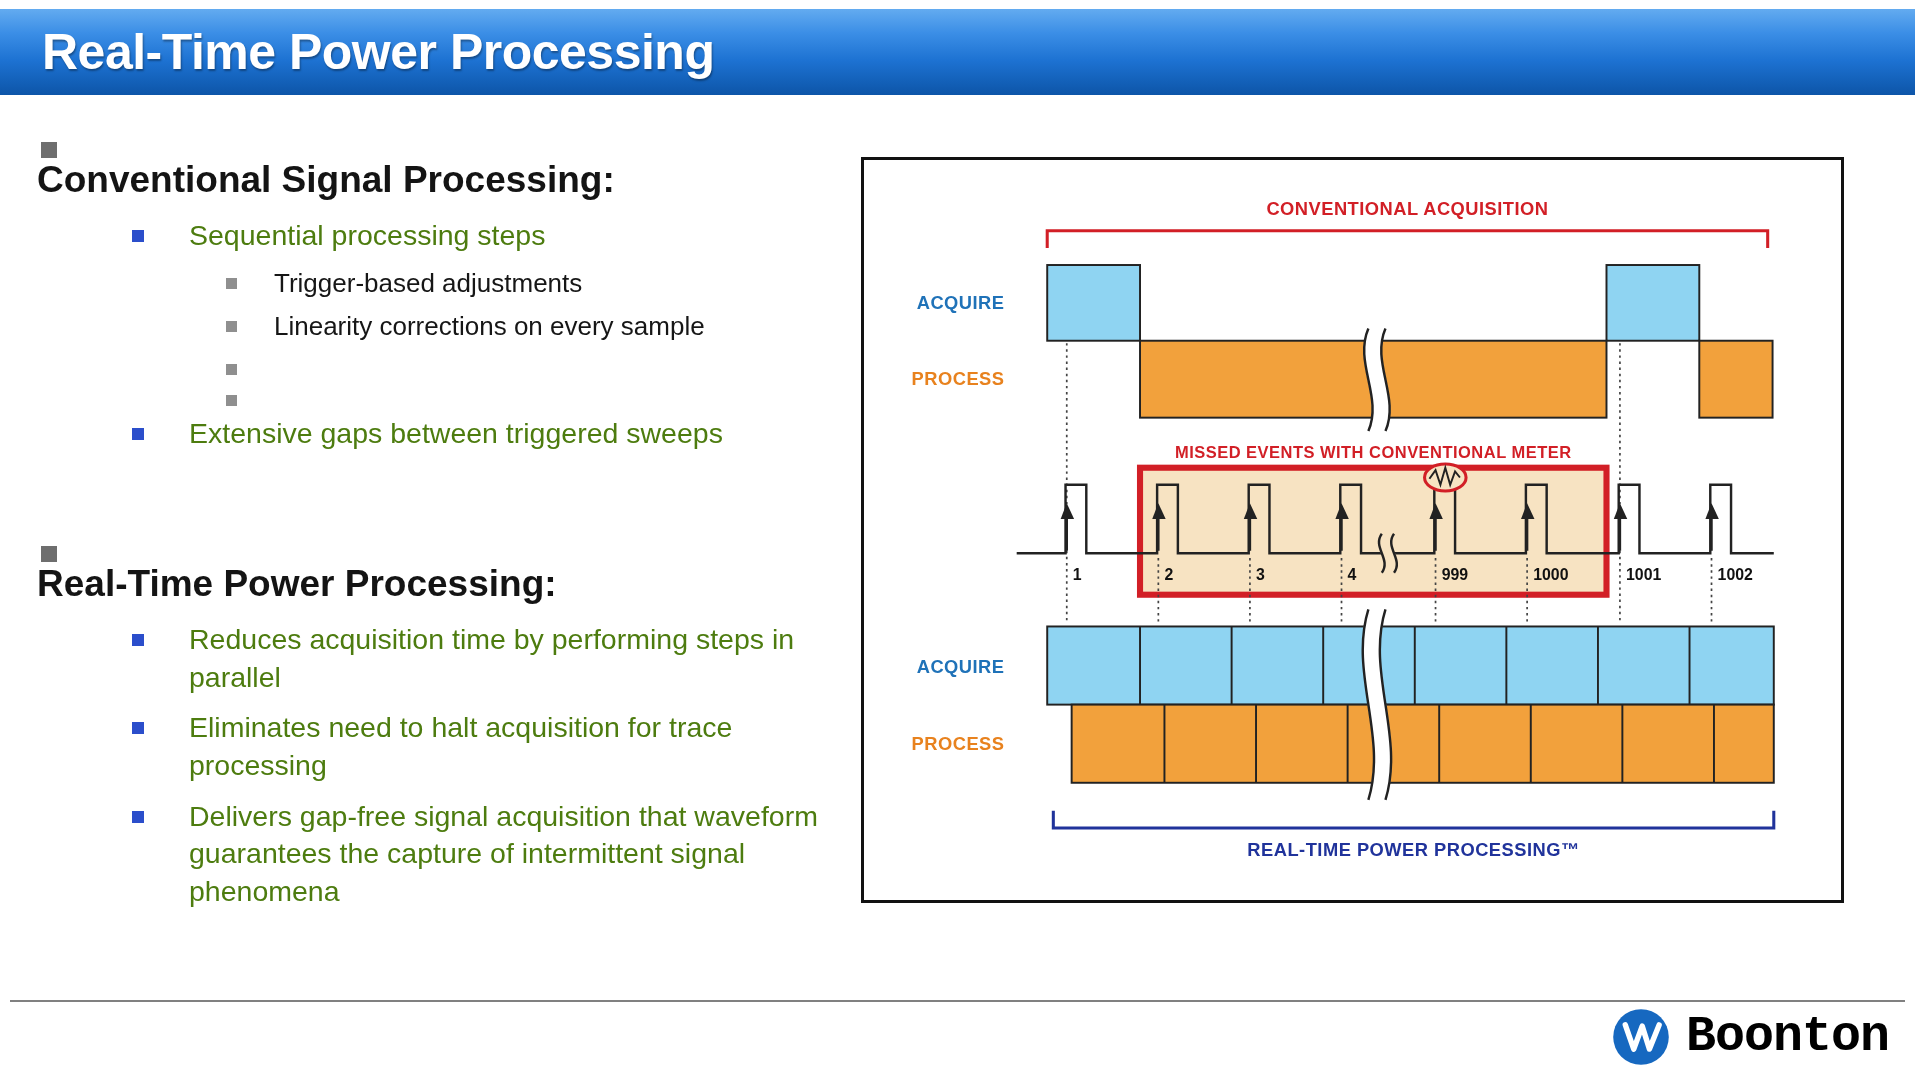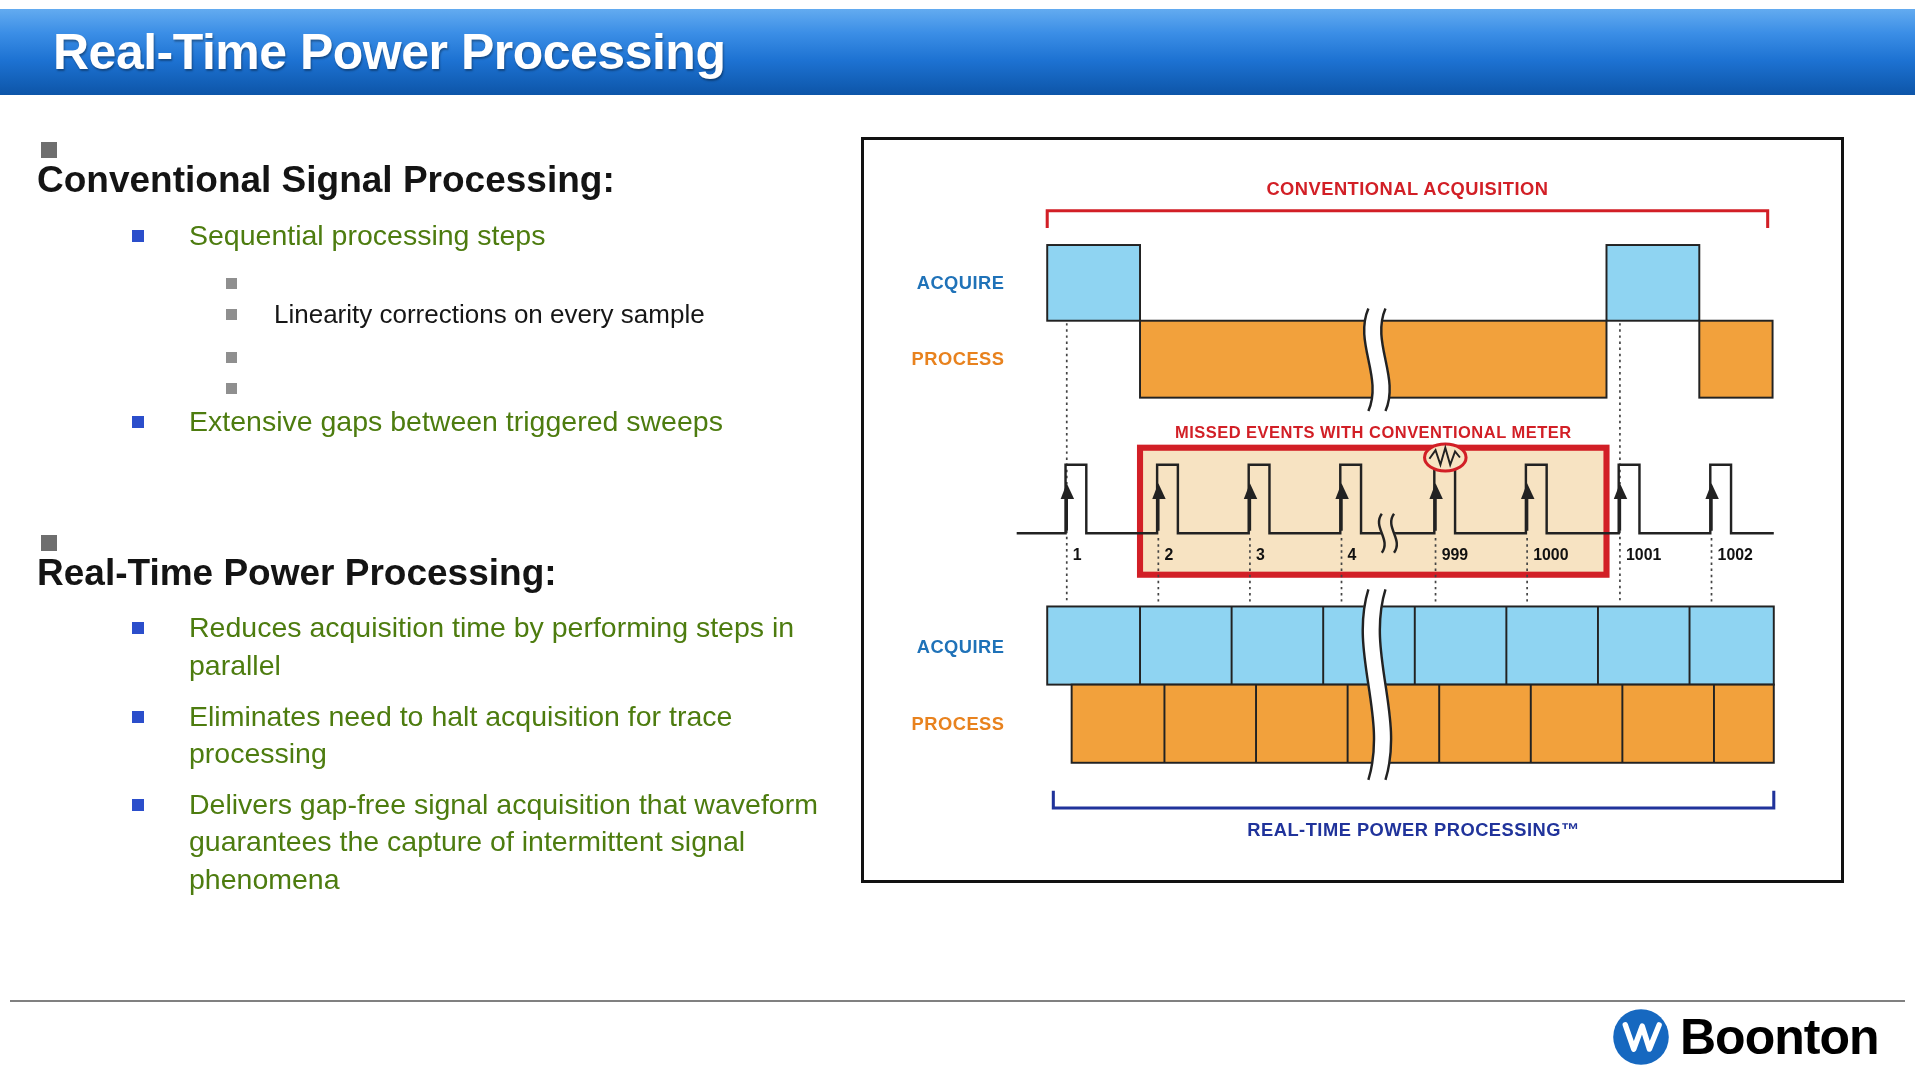--- a/index.html
+++ b/index.html
@@ -3,40 +3,40 @@
 <meta charset="utf-8">
 <style>
   html,body{margin:0;padding:0;background:#ffffff;}
   body{width:1915px;height:1077px;position:relative;overflow:hidden;
        font-family:"Liberation Sans",sans-serif;color:#161616;}
 
   
   .titlebar{position:absolute;left:0;top:9px;width:100%;height:86px;
     background:linear-gradient(180deg,#63abf0 0%,#3b8ee6 28%,#1d72d2 60%,#0d55a8 100%);
     display:flex;align-items:center;}
-  .titlebar h1{margin:16px;padding-left:37px;font-size:50px;font-weight:bold;color:#ffffff;
+  .titlebar h1{margin:5px;padding-left:37px;font-size:50px;font-weight:bold;color:#ffffff;
     text-shadow:1px 2px 2px rgba(0,0,0,.35);letter-spacing:-0.5px;text-align:right;}
 
   
   .bullets{position:absolute;left:37px;top:128px;width:800px;}
   .row{display:flex;align-items:flex-start;}
   .sq{flex:none;display:inline-block;}
   .l0{margin-bottom:15px;flex-direction:column;}
   .l0 .sq{width:16px;height:16px;background:#6e6e6e;margin:14px 49px 0 4px;}
   .l0 h2{margin:0;font-size:37px;font-weight:bold;color:#141414;line-height:1.18;}
   .l1{padding-left:95px;margin-bottom:13px;}
   .l1 .sq{width:12px;height:12px;background:#2b4ecb;margin:13px 45px 0 0;}
   .l1 p{margin:0;font-size:28.5px;line-height:1.32;max-width:630px;color:#4d7c0f;}
   .l2{padding-left:189px;margin-bottom:9px;}
   .l2 .sq{width:11px;height:11px;background:#8f8f8f;margin:11px 37px 0 0;}
   .l2 p{margin:0;font-size:26px;line-height:1.3;color:#161616;}
   .sec + .sec{margin-top:80px;}
 
   
-  .diagram{position:absolute;left:861px;top:137px;margin:0;background:#ffffff;
+  .diagram{position:absolute;left:861px;top:157px;margin:0;background:#ffffff;
     border:3px solid #111111;}
   .diagram svg{display:block;}
 
   .st{font-family:"Liberation Sans",sans-serif;font-weight:bold;font-size:15px;letter-spacing:.4px;}
   .sm{font-size:13.5px;}
   .mid{text-anchor:middle;}
   .end{text-anchor:end;}
   .red{fill:#d21f26;} .blue{fill:#1f72b8;} .orange{fill:#e8821e;} .navy{fill:#20339b;}
   .num{font-family:"Liberation Sans",sans-serif;font-weight:bold;font-size:13px;fill:#111;}
   .stroke-red{stroke:#d21f26;stroke-width:2.5;fill:none;}
@@ -50,21 +50,21 @@
   .arrows polygon{fill:#222;}
   .band{stroke:#ffffff;stroke-width:15;fill:none;}
   .band-tan{stroke:#f7e3c2;stroke-width:11;fill:none;}
   .curve{stroke:#222;stroke-width:2;fill:none;}
   .divl{stroke:#222;stroke-width:1.6;}
   .glitch-ellipse{fill:#f7e3c2;stroke:#d21f26;stroke-width:2.5;}
   .glitch-wave{fill:none;stroke:#222;stroke-width:1.6;}
 
   
   .footer-line{position:absolute;left:10px;top:1000px;width:1895px;height:2px;background:#808080;}
-  .brand{position:absolute;left:1612px;top:1008px;display:flex;align-items:center;gap:10px;}
+  .brand{position:absolute;left:1612px;top:1008px;display:flex;align-items:center;gap:16px;font-family:Liberation Mono, monospace;}
   .brand-name{font-size:50px;font-weight:bold;color:#000;letter-spacing:-1px;line-height:1;}
 </style>
 </head>
 <body>
 
 <div class="slide">
 
   <header class="titlebar">
     <h1>Real-Time Power Processing</h1>
   </header>
@@ -75,20 +75,21 @@
       <div class="row l0">
         <span class="sq"></span>
         <h2>Conventional Signal Processing:</h2>
       </div>
       <div class="row l1">
         <span class="sq"></span>
         <p>Sequential processing steps</p>
       </div>
       <div class="row l2">
         <span class="sq"></span>
+        <p>Trigger-based adjustments</p>
       </div>
       <div class="row l2">
         <span class="sq"></span>
         <p>Linearity corrections on every sample</p>
       </div>
       <div class="row l2">
         <span class="sq"></span>
       </div>
       <div class="row l2">
         <span class="sq"></span>

